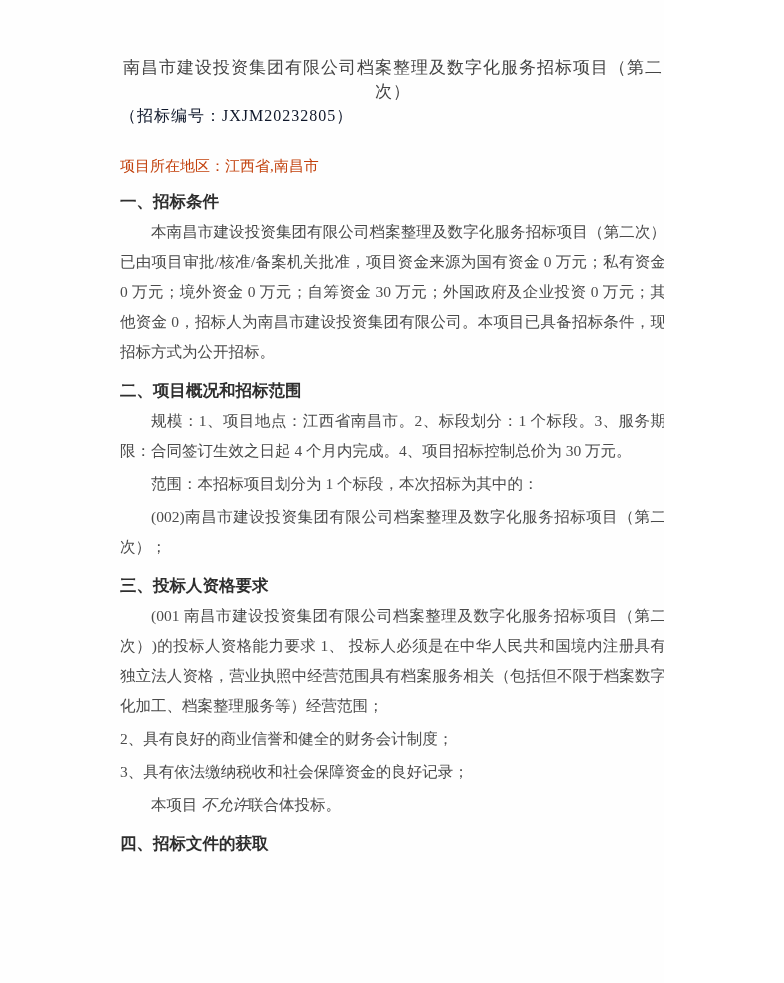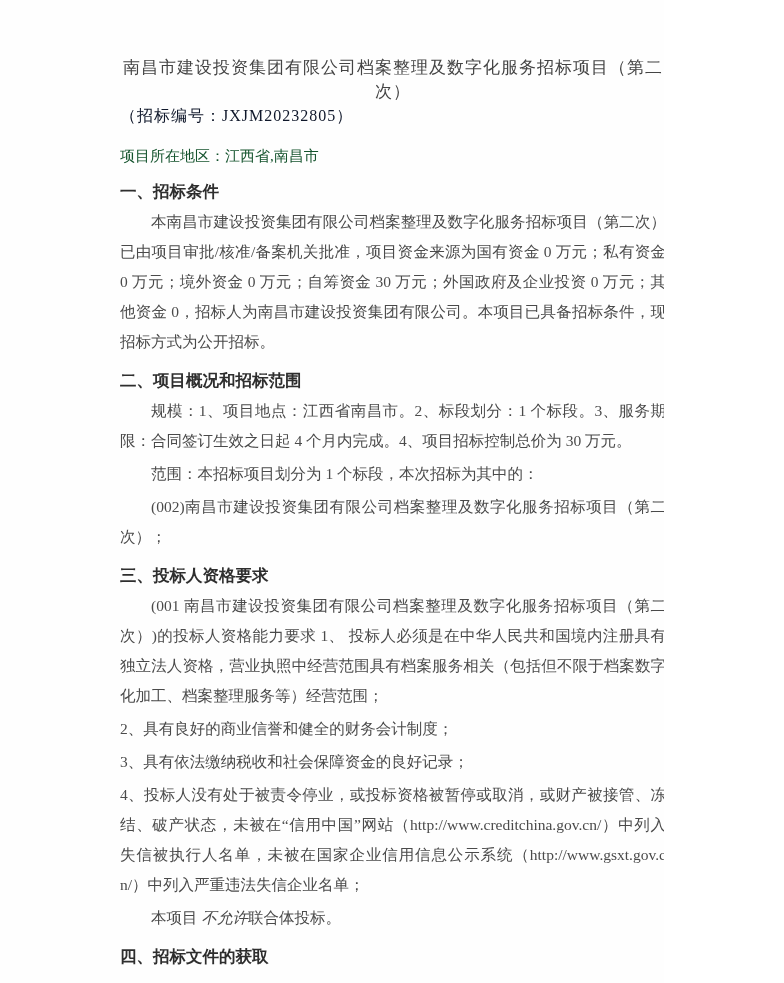--- a/index.html
+++ b/index.html
@@ -26,24 +26,24 @@
   }
   .doc-subtitle{
     margin-top:0;
     text-align:left;
     font-size:16px;
     line-height:24px;
     letter-spacing:1px;
     color:#0f172a;
   }
   .meta-line{
-    margin-top:16px;
+    margin-top:26px;
     font-size:15px;
     line-height:24px;
-    color:#14532d;
+    color:#c2410c;
   }
   .sec-heading{
     margin:10px 0 0 0;
     font-family:"Liberation Sans","DejaVu Sans",sans-serif;
     font-weight:bold;
     font-size:16.5px;
     line-height:26px;
     color:#2e2e2e;
   }
   .para{
@@ -95,21 +95,20 @@
 
     <div class="sec-heading">二、项目概况和招标范围</div>
     <p class="para indent">规模：1、项目地点：江西省南昌市。2、标段划分：1 个标段。3、服务期限：合同签订生效之日起 4 个月内完成。4、项目招标控制总价为 30 万元。</p>
     <p class="para indent">范围：本招标项目划分为 1 个标段，本次招标为其中的：</p>
     <p class="para indent">(002)南昌市建设投资集团有限公司档案整理及数字化服务招标项目（第二次）；</p>
 
     <div class="sec-heading">三、投标人资格要求</div>
     <p class="para indent">(001 南昌市建设投资集团有限公司档案整理及数字化服务招标项目（第二次）)的投标人资格能力要求 1、 投标人必须是在中华人民共和国境内注册具有独立法人资格，营业执照中经营范围具有档案服务相关（包括但不限于档案数字化加工、档案整理服务等）经营范围；</p>
     <p class="para">2、具有良好的商业信誉和健全的财务会计制度；</p>
     <p class="para">3、具有依法缴纳税收和社会保障资金的良好记录；</p>
-    <p class="para wrap-url">4、投标人没有处于被责令停业，或投标资格被暂停或取消，或财产被接管、冻结、破产状态，未被在“信用中国”网站（http://www.creditchina.gov.cn/）中列入失信被执行人名单，未被在国家企业信用信息公示系统（http://www.gsxt.gov.cn/）中列入严重违法失信企业名单；</p>
     <p class="para indent"><span>本项目 </span><span class="em-italic">不允许</span><span>联合体投标。</span></p>
 
     <div class="sec-heading">四、招标文件的获取</div>
 
   </div>
 
   <div class="stamp">
     <span class="stamp-char sc0">建</span>
     <span class="stamp-char sc1">设</span>
     <span class="stamp-char sc2">投</span>

